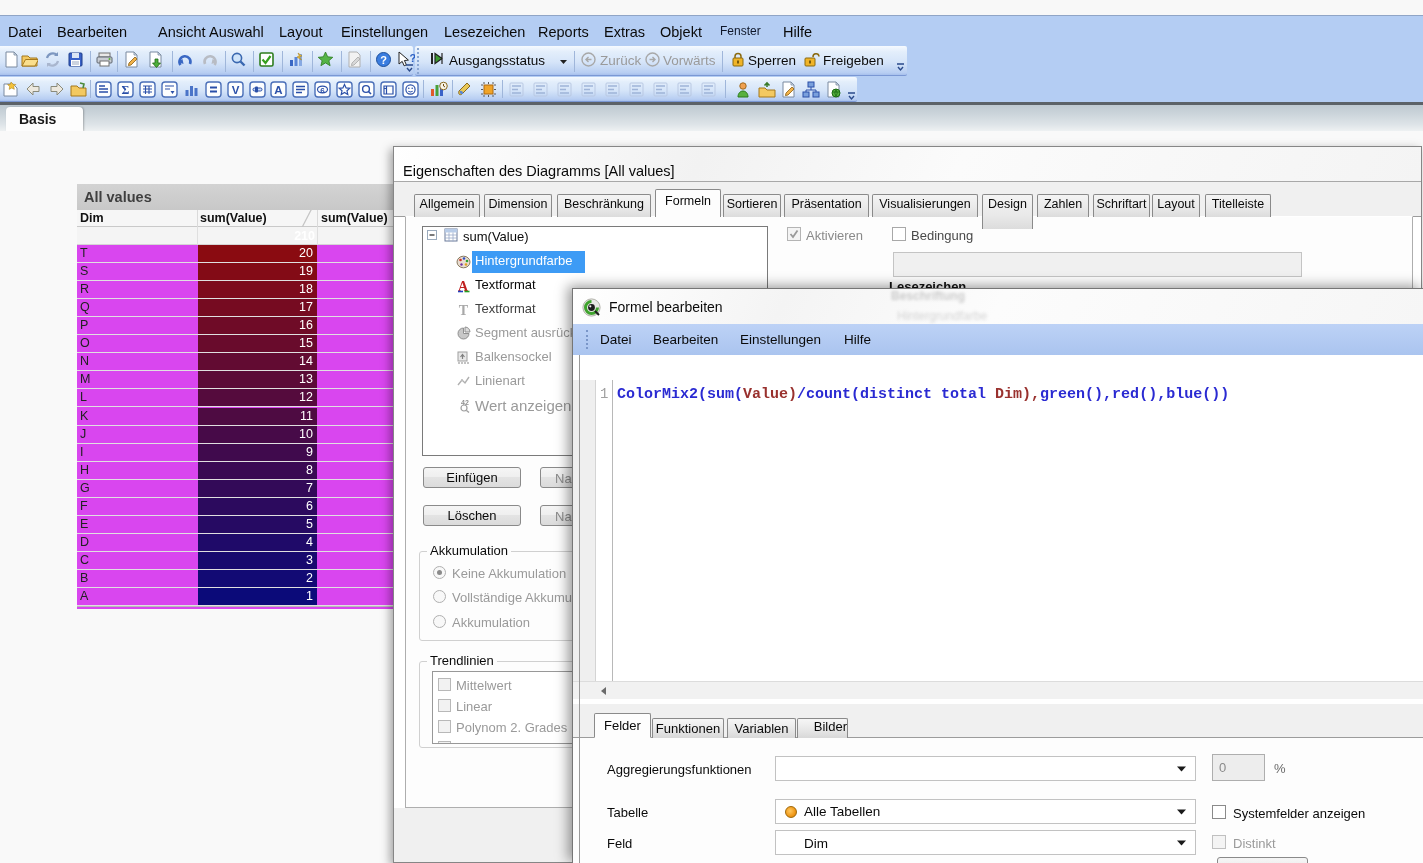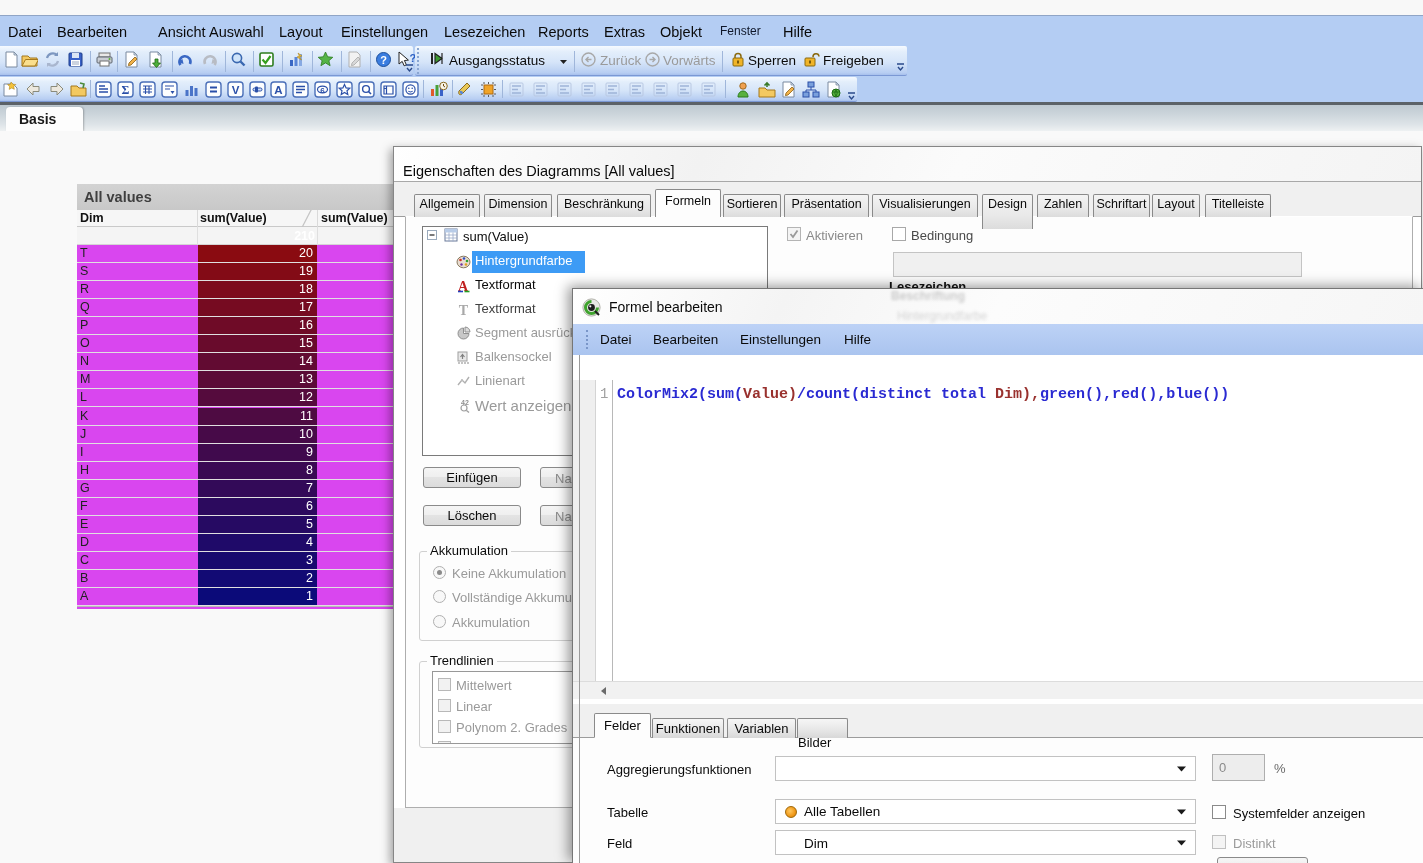--- a/index.html
+++ b/index.html
@@ -742,21 +742,21 @@
           <svg width="8" height="10">
             <path d="M7 1 L2 5 l5 4 z" fill="#6a6a6a"></path>
           </svg>
         </div>
       </div>
 <div class="a" style="left:0;top:415px;width:851px;height:33px;background:#f0f0f0;"></div>
 <div class="a" style="left:0;top:448px;width:851px;height:1px;background:#9c9c9c;"></div>
 <div class="a" style="left:21px;top:424px;width:57px;height:25px;background:#fdfdfd;border:1px solid #8a8a8a;border-bottom:1px solid #fdfdfd;border-radius:2px 2px 0 0;z-index:3;text-align:center;font-size:13px;color:#0a0a0a;padding-top:4px;">Felder</div>
 <div class="a" style="left:79px;top:429px;width:72px;height:20px;background:linear-gradient(180deg,#f6f6f6,#e6e6e6 60%,#d8d8d8);border:1px solid #8a8a8a;border-bottom:none;border-radius:2px 2px 0 0;z-index:2;text-align:center;font-size:13px;color:#0a0a0a;padding-top:2px;">Funktionen</div>
 <div class="a" style="left:154px;top:429px;width:69px;height:20px;background:linear-gradient(180deg,#f6f6f6,#e6e6e6 60%,#d8d8d8);border:1px solid #8a8a8a;border-bottom:none;border-radius:2px 2px 0 0;z-index:2;text-align:center;font-size:13px;color:#0a0a0a;padding-top:2px;">Variablen</div>
-<div class="a" style="left:224px;top:429px;width:51px;height:20px;background:linear-gradient(180deg,#f6f6f6,#e6e6e6 60%,#d8d8d8);border:1px solid #8a8a8a;border-bottom:none;border-radius:2px 2px 0 0;z-index:2;text-align:left;font-size:13px;color:#0a0a0a;padding-top:16px;">Bilder</div>
+<div class="a" style="left:224px;top:429px;width:51px;height:20px;background:linear-gradient(180deg,#f6f6f6,#e6e6e6 60%,#d8d8d8);border:1px solid #8a8a8a;border-bottom:none;border-radius:2px 2px 0 0;z-index:2;text-align:right;font-size:13px;color:#0a0a0a;padding-top:0;">Bilder</div>
 <div class="a" style="left:0;top:449px;width:851px;height:126px;background:#fdfdfd;"></div>
 <span class="a" style="left:34px;top:473px;font-size:13px;color:#0a0a0a;">Aggregierungsfunktionen</span>
 <div class="a" style="left:202px;top:467px;width:421px;height:25px;background:#fff;border:1px solid #c2c2c2;">
         <svg class="a" style="right:8px;top:8px;" width="11" height="8">
           <path d="M1 1.5 l4.5 5 4.5-5 z" fill="#1a1a1a"></path>
         </svg>
       </div>
 <div class="a" style="left:639px;top:465px;width:53px;height:27px;background:#ededed;border:1px solid #aeaeae;">
         <span class="a" style="left:6px;top:5px;font-size:13px;color:#8a8a8a;">0</span>
       </div>

